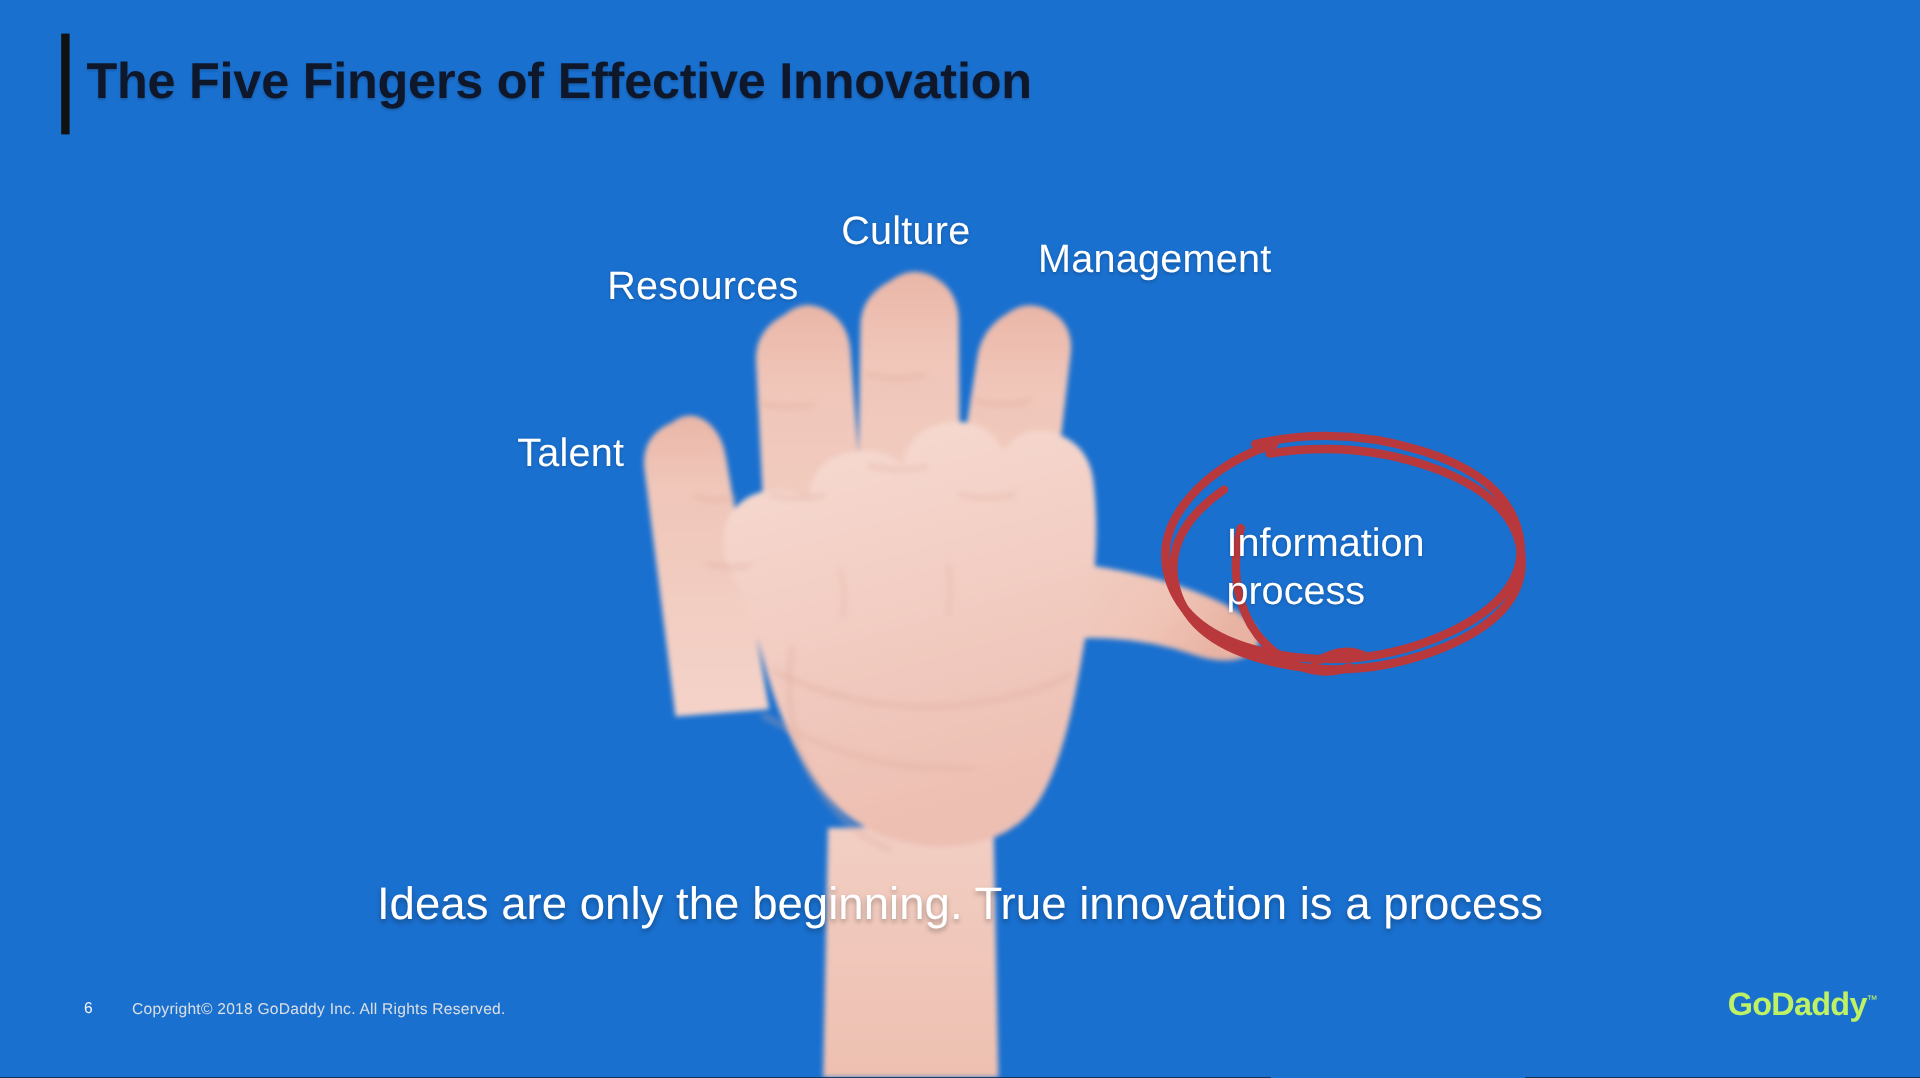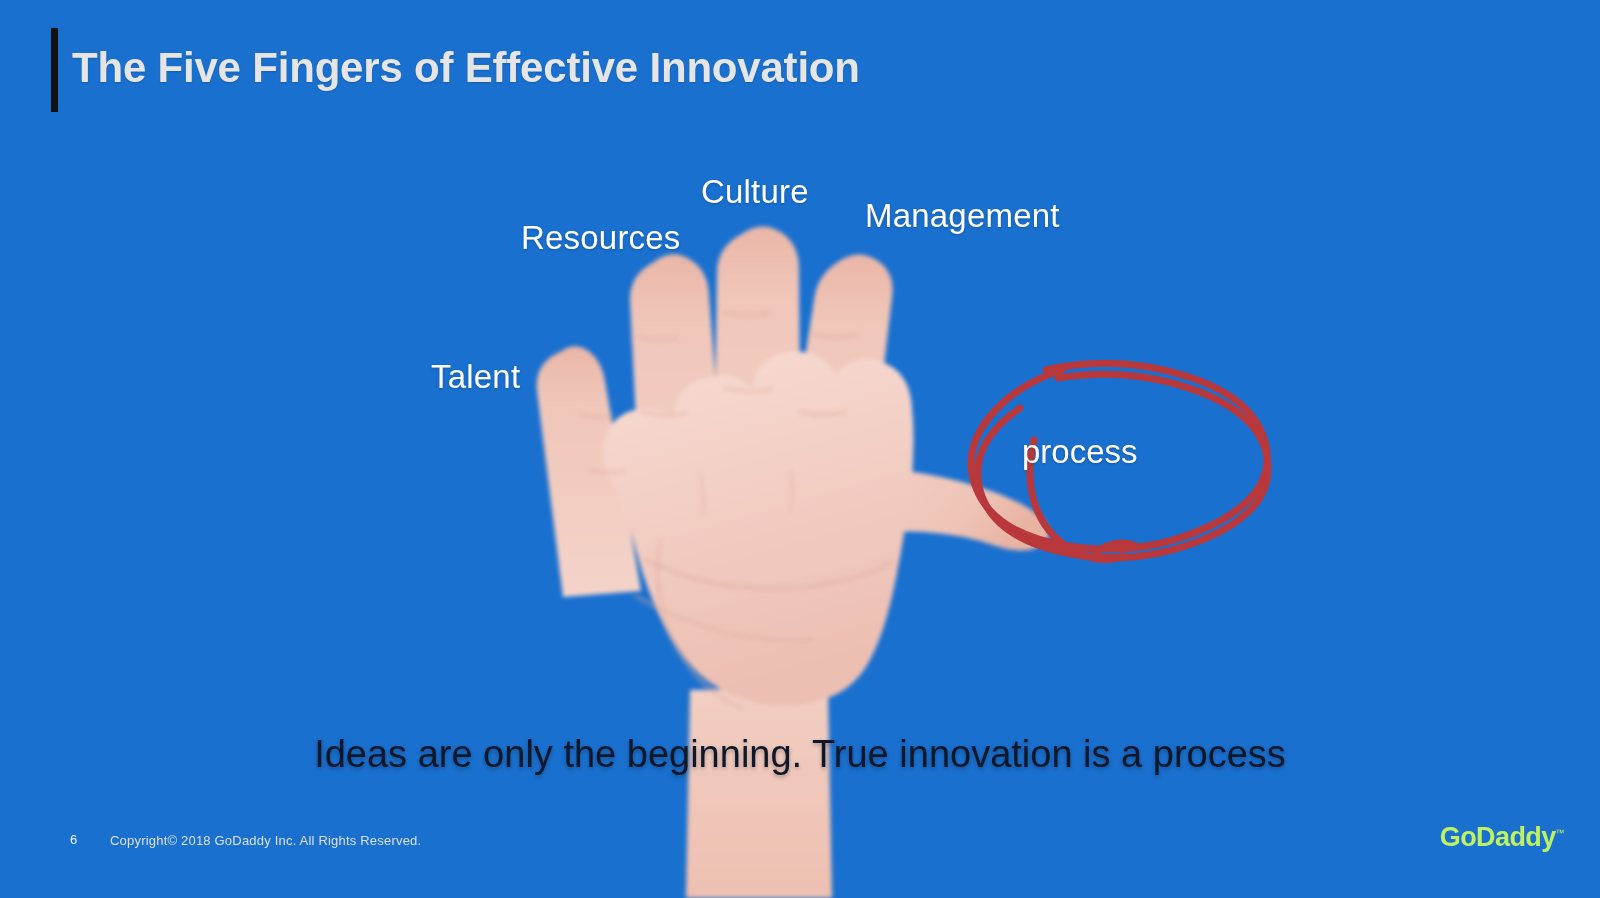--- a/index.html
+++ b/index.html
@@ -13,57 +13,57 @@
     -webkit-font-smoothing:antialiased;
   }
 
   
   #title-bar{
     position:absolute;left:51px;top:28px;width:7px;height:84px;
     background:#111111;
   }
   #page-title{
     position:absolute;left:72px;top:44px;
-    font-size:42px;font-weight:bold;color:#e5e5e5;
+    font-size:42px;font-weight:bold;color:#0f172a;
     letter-spacing:-0.2px;white-space:nowrap;
     text-shadow:0 1px 2px rgba(0,0,0,.18);
   }
 
   
   #hand-photo{
     position:absolute;left:0;top:0;width:1600px;height:898px;
     pointer-events:none;
   }
 
   
   .finger-label{
     position:absolute;color:#ffffff;font-size:33px;font-weight:400;
     white-space:nowrap;text-shadow:0 1px 3px rgba(0,0,0,.22);
     letter-spacing:.2px;
   }
   #label-talent    {left:431px;top:358px;}
-  #label-resources {left:521px;top:219px;text-align:right;}
+  #label-resources {left:506px;top:219px;text-align:right;}
   #label-culture   {left:689px;top:173px;margin-left:12px;}
   #label-management{left:865px;top:197px;}
 
   
   #annotation-circle{
     position:absolute;left:946px;top:340px;width:340px;height:250px;
   }
   #annotation-text{
     position:absolute;left:1022px;top:432px;width:210px;
     color:#ffffff;font-size:33px;line-height:40px;
     text-shadow:0 1px 3px rgba(0,0,0,.22);
   }
   #annotation-text span{display:block;}
 
   
   #caption{
     position:absolute;left:0;top:733px;width:1600px;text-align:center;
-    color:#0f172a;font-size:38px;white-space:nowrap;
+    color:#ffffff;font-size:38px;white-space:nowrap;
     text-shadow:0 2px 4px rgba(0,0,0,.30);
   }
 
   
   #footer-page{
     position:absolute;left:70px;top:832px;
     color:#ffffff;font-size:13px;opacity:.95;
   }
   #footer-copyright{
     position:absolute;left:110px;top:833px;
@@ -191,20 +191,21 @@
       <path d="M88 100
                q-10 40 4 72
                q12 28 42 42
                q24 10 44 2"></path>
 
       <path d="M150 212 q22 -14 40 -6"></path>
     </g>
   </svg>
 
   <div id="annotation-text">
+    <span>Information</span>
     <span>process</span>
   </div>
 
   <div id="caption">Ideas are only the beginning. True innovation is a process</div>
 
   <div id="footer-page">6</div>
   <div id="footer-copyright">Copyright© 2018 GoDaddy Inc.   All Rights Reserved.</div>
   <div id="brand-logo"><span>GoDaddy</span><sup>™</sup></div>
 
 </div>

